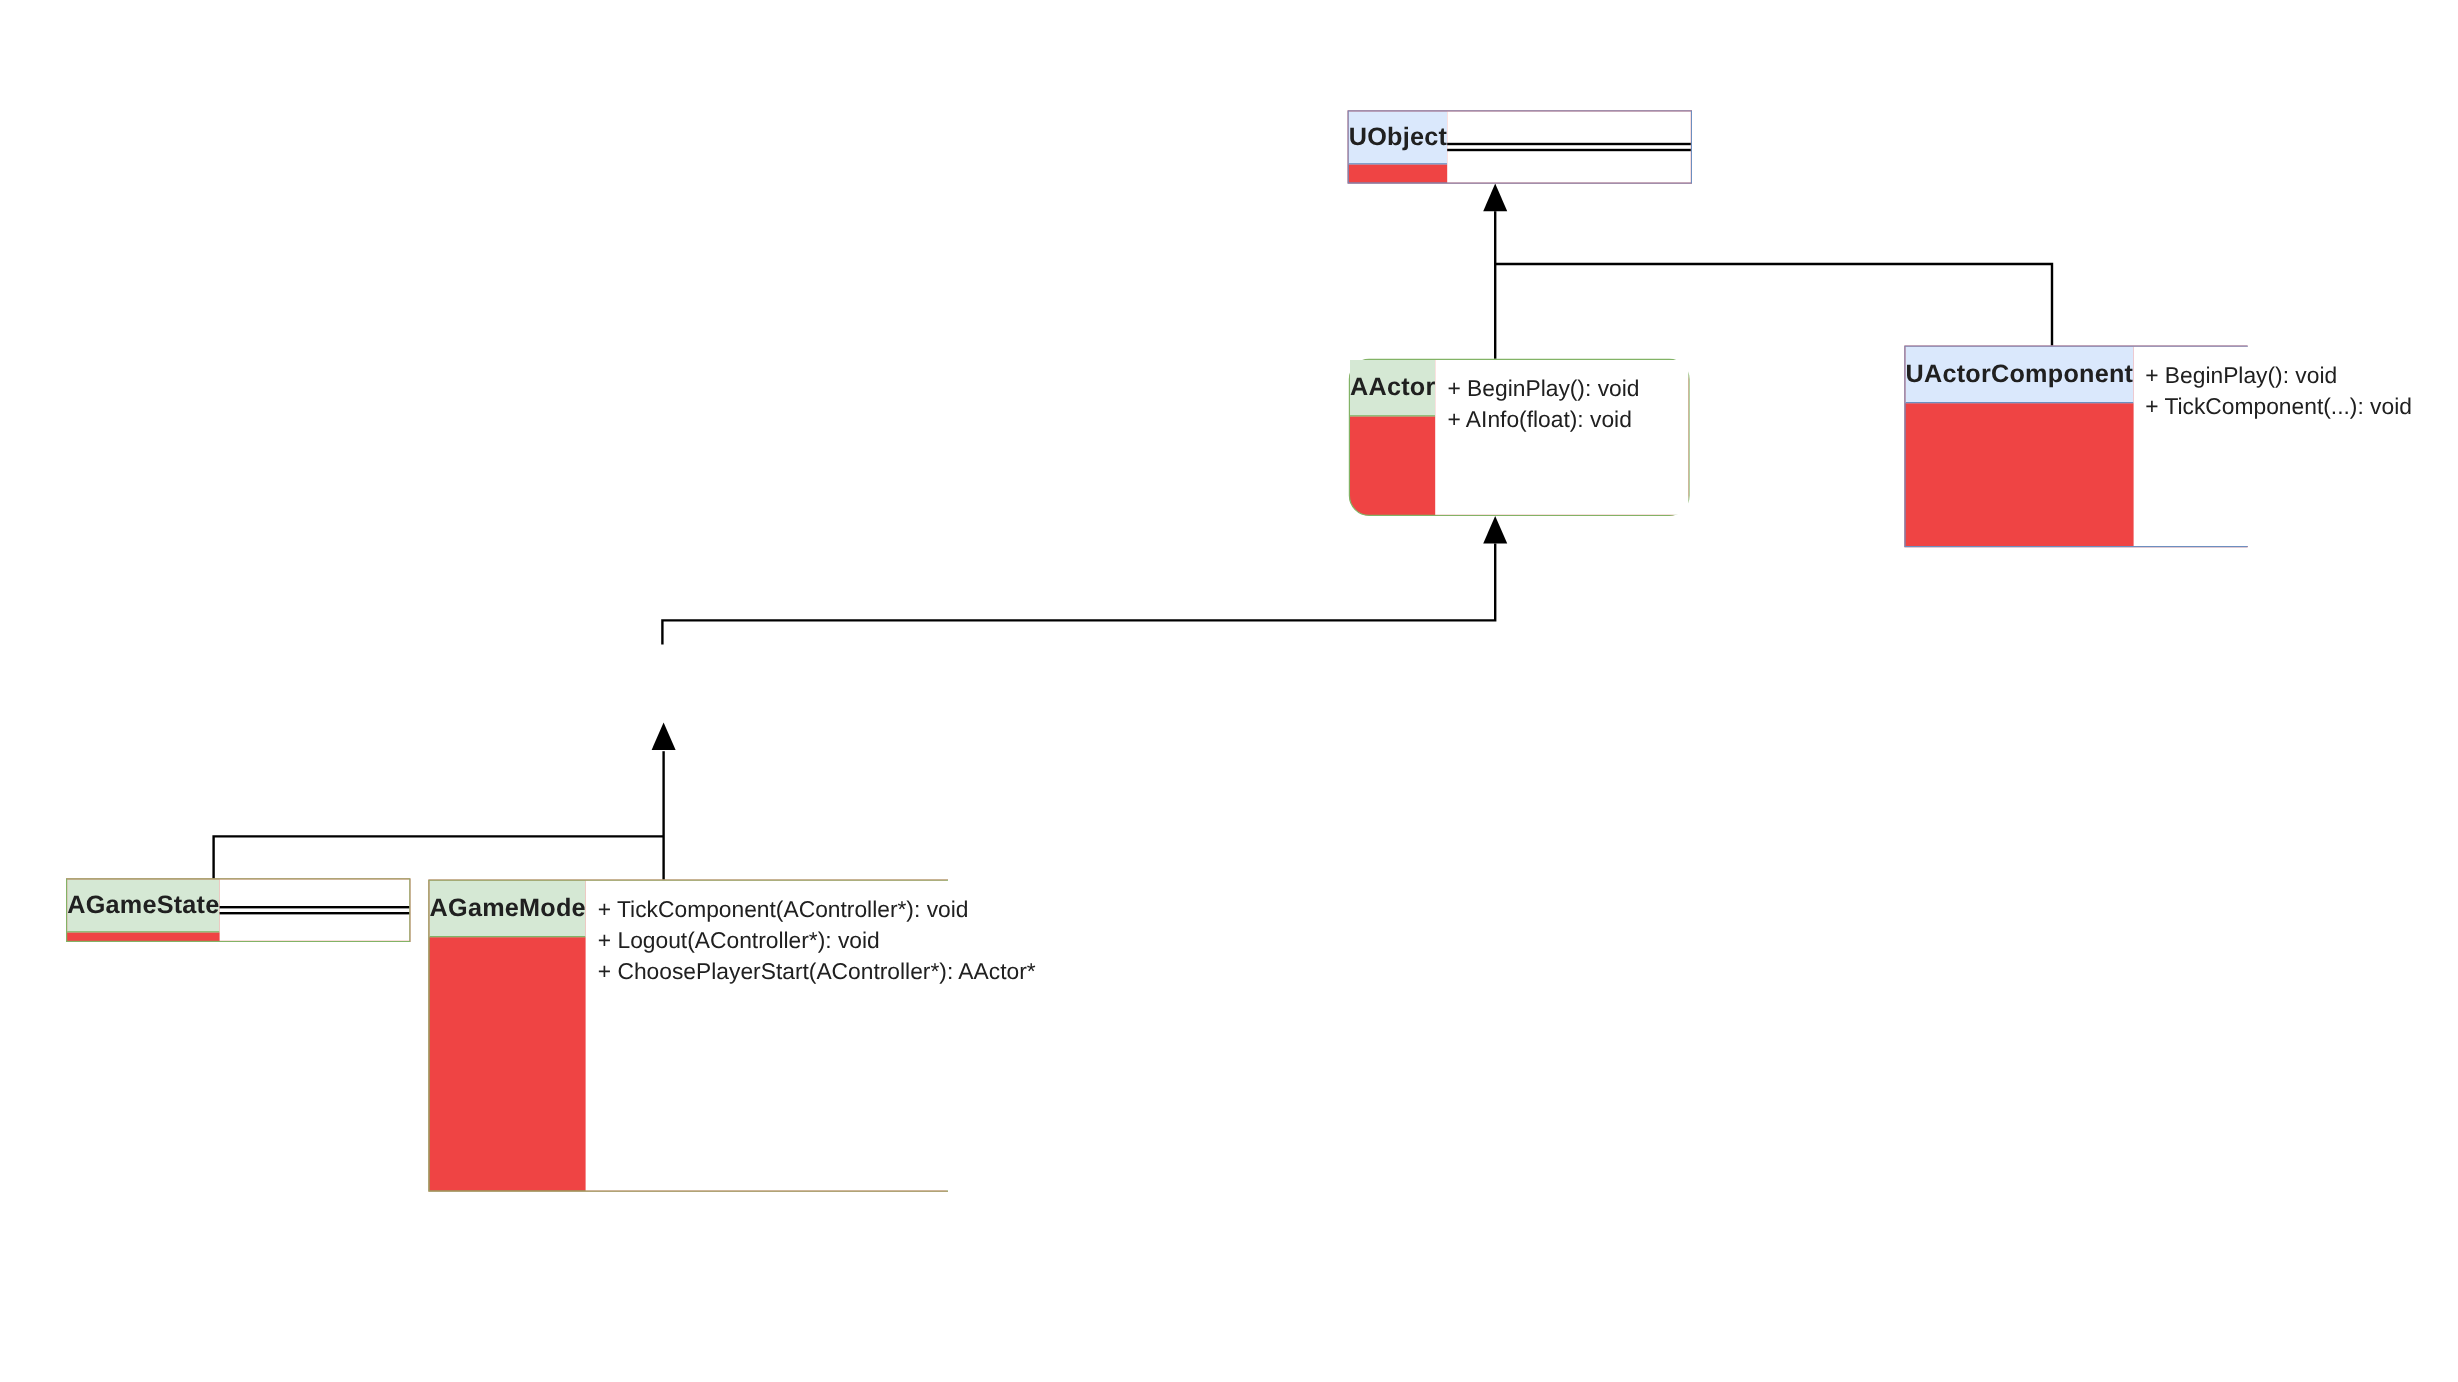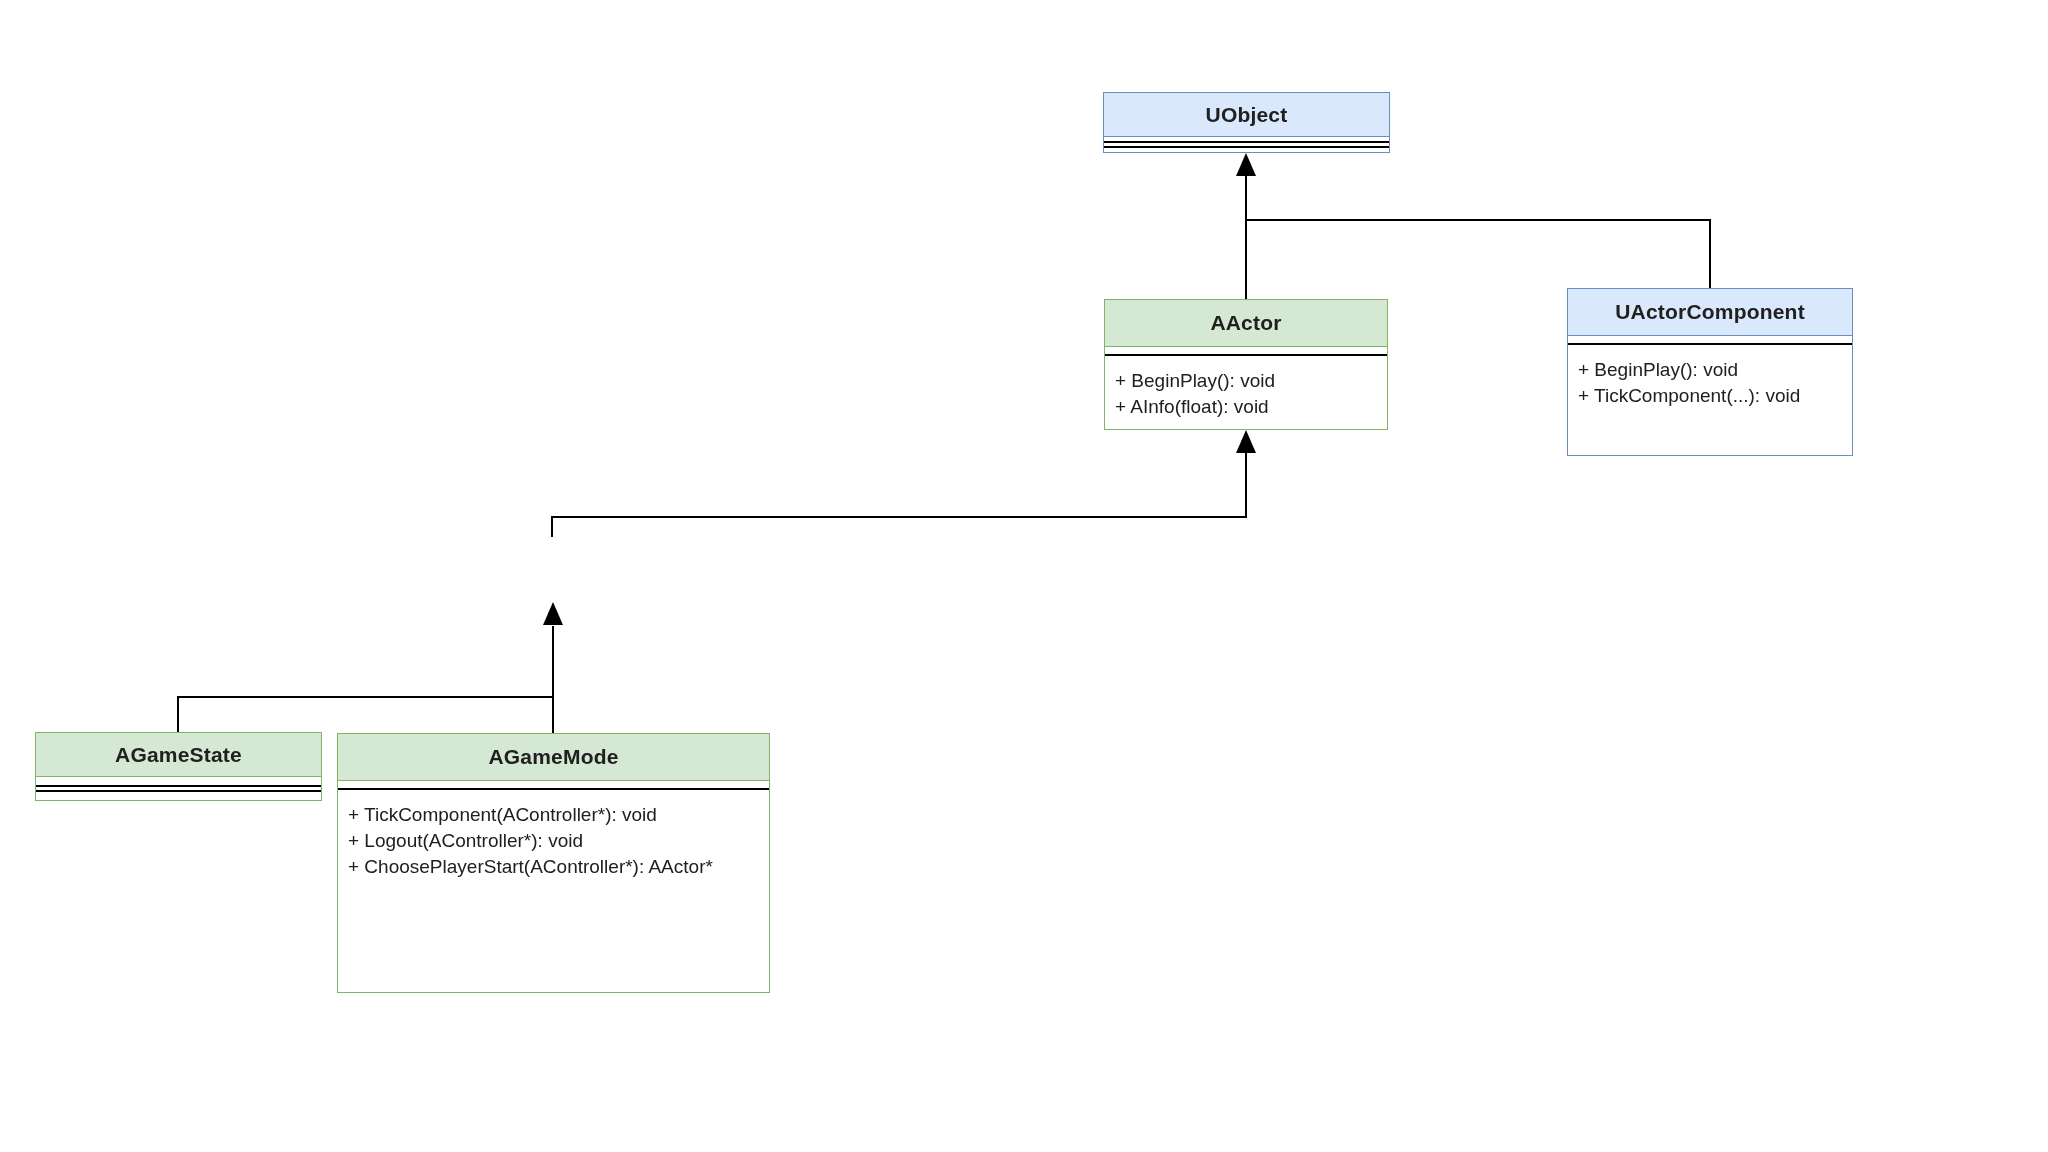--- a/index.html
+++ b/index.html
@@ -31,21 +31,22 @@
   .arrow {
     fill: var(--line, #000000);
     stroke: none;
   }
   
   .uml-class {
     position: absolute;
     box-sizing: border-box;
     background: #ef4444;
     display: flex;
-    flex-direction: column;
+    flex-direction: row;
+    margin-left: 20px;
   }
   .uml-class.blue  { border: 1px solid var(--blue-border, #6c8ebf); }
   .uml-class.green { border: 1px solid var(--green-border, #82b366); }
 
   .uml-title {
     flex: none;
     display: flex;
     align-items: center;
     justify-content: center;
     font-size: 21px;
@@ -86,24 +87,24 @@
   }
   .uml-method {
     font-size: 19px;
     line-height: 26px;
     color: var(--text, #202020);
     white-space: nowrap;
   }
 
   
   #box-uobject         { left: 1103px; top:  92px; width: 287px; height:  61px; }
-  #box-aactor          { left: 1104px; top: 299px; width: 284px; height: 131px; }
+  #box-aactor          { left: 1104px; top: 299px; width: 284px; height: 131px; border-radius: 17px; }
   #box-uactorcomponent { left: 1567px; top: 288px; width: 286px; height: 168px; }
   #box-ainfo           { left:  408px; top: 537px; width: 289px; height:  64px; }
-  #box-agamestate      { left:   35px; top: 732px; width: 287px; height:  69px; }
+  #box-agamestate      { left:   35px; top: 732px; width: 287px; height:  53px; }
   #box-agamemode       { left:  337px; top: 733px; width: 433px; height: 260px; }
 </style>
 </head>
 <body>
 
 <div id="canvas">
 
   <svg id="edges" viewBox="0 0 2048 1152" xmlns="http://www.w3.org/2000/svg">
 
     <path class="edge" d="M1246,299 L1246,176"></path>

